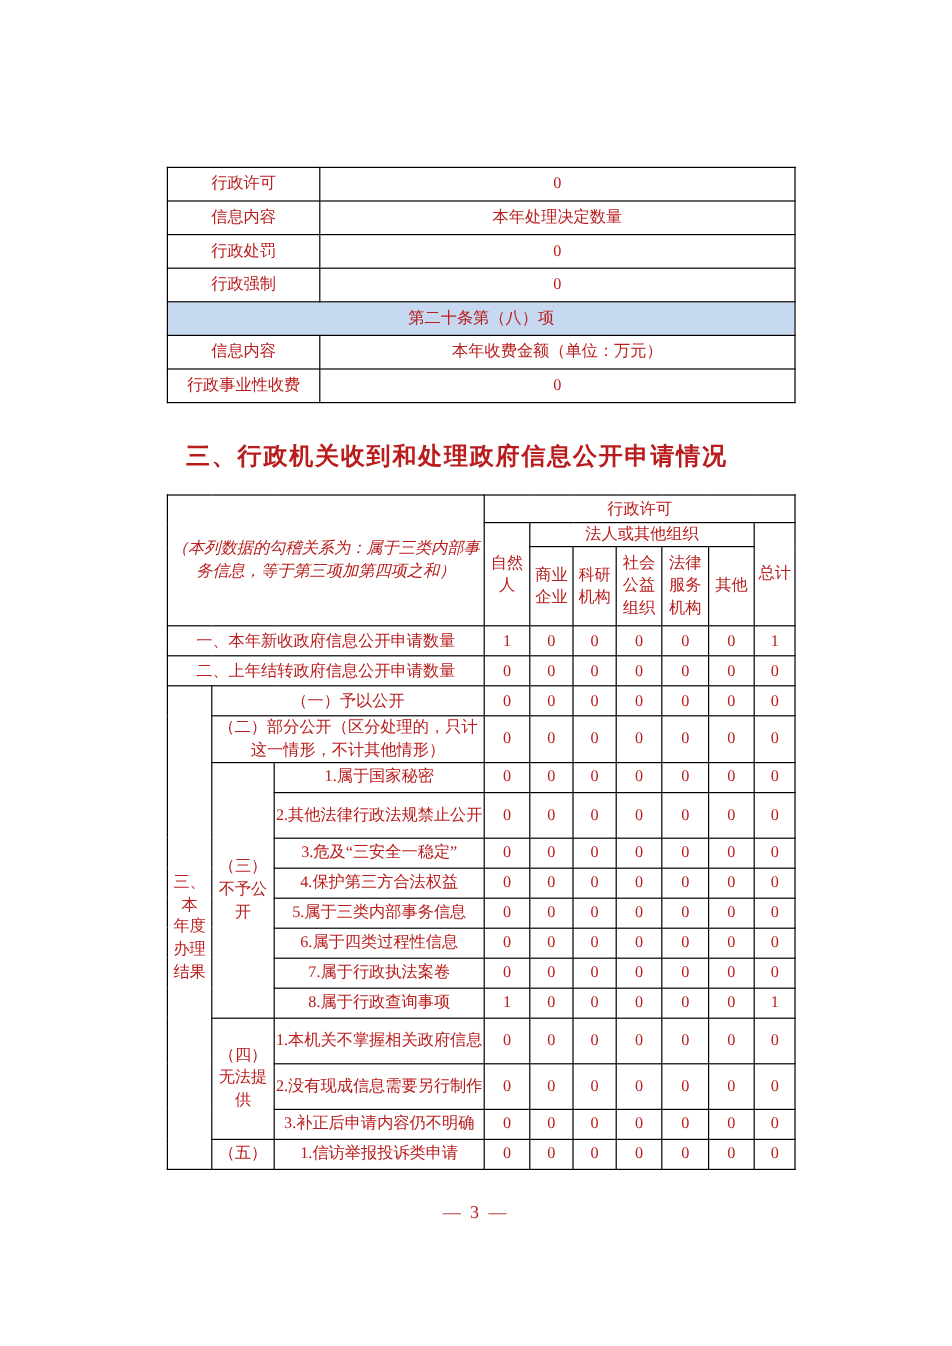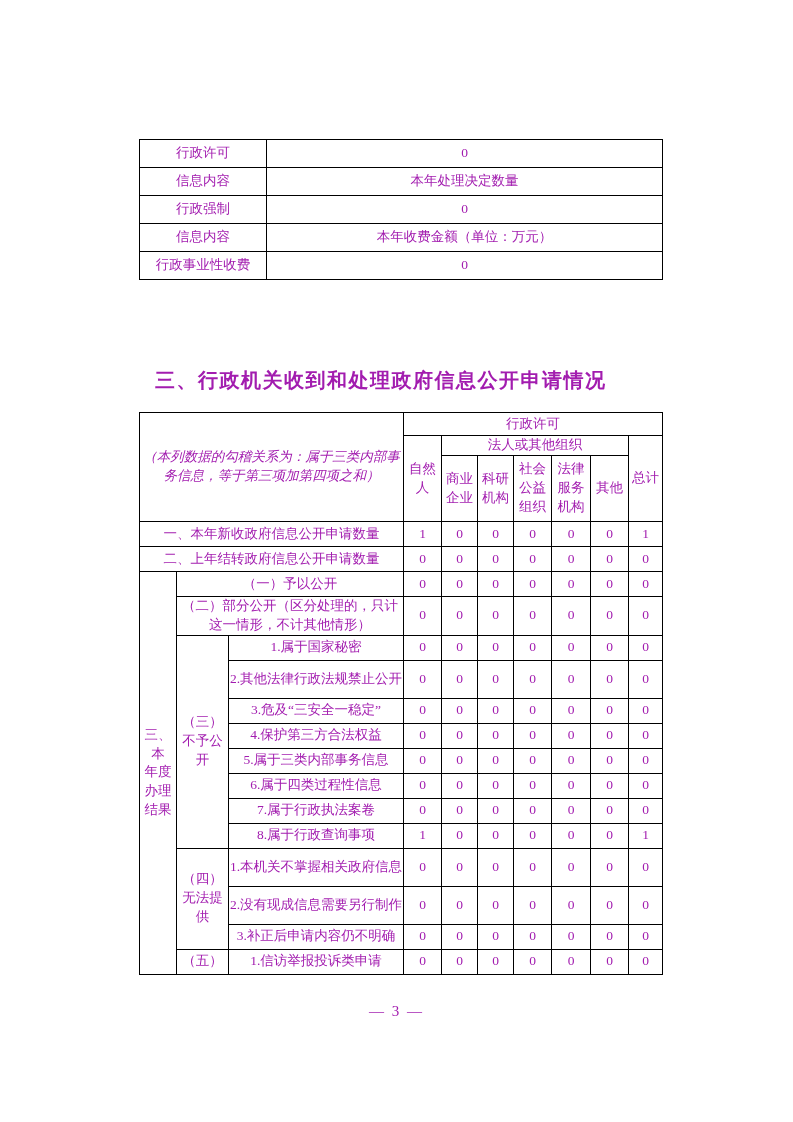--- a/index.html
+++ b/index.html
@@ -1,17 +1,17 @@
 <!DOCTYPE html>
 <html style="--header-blue: #c6d9f1;"><head>
 <meta charset="utf-8">
 <style>
   html,body{margin:0;padding:0;background:#ffffff;}
   .page{position:relative;width:793px;height:1122px;background:#fff;margin:0 auto;
-        font-family:"Liberation Serif","DejaVu Serif",serif;color:#a21caf;overflow:hidden;}
+        font-family:"Liberation Serif","DejaVu Serif",serif;color:#b91c1c;overflow:hidden;}
   table.tbl{border-collapse:collapse;table-layout:fixed;position:absolute;left:139px;}
   table.tbl td{border:1px solid #000;text-align:center;vertical-align:middle;
                font-size:13.5px;padding:0;line-height:1.4;overflow:hidden;}
   
   .top-tbl{top:139px;width:523px;}
   .top-tbl tr{height:28px;}
   .blue-row td{background:var(--header-blue,#c6d9f1);}
   
   .heading{position:absolute;left:155px;top:367px;font-family:"Liberation Sans","DejaVu Sans",sans-serif;
            font-weight:bold;font-size:20px;letter-spacing:1.5px;white-space:nowrap;}
@@ -41,22 +41,29 @@
     <tbody>
       <tr>
           <td>行政许可</td>
           <td>0</td>
         </tr>
       <tr>
           <td>信息内容</td>
           <td>本年处理决定数量</td>
         </tr>
       <tr>
+          <td>行政处罚</td>
+          <td>0</td>
+        </tr>
+      <tr>
           <td>行政强制</td>
           <td>0</td>
+        </tr>
+      <tr class="blue-row">
+          <td colspan="2">第二十条第（八）项</td>
         </tr>
       <tr>
           <td>信息内容</td>
           <td>本年收费金额（单位：万元）</td>
         </tr>
       <tr>
           <td>行政事业性收费</td>
           <td>0</td>
         </tr>
     </tbody>

